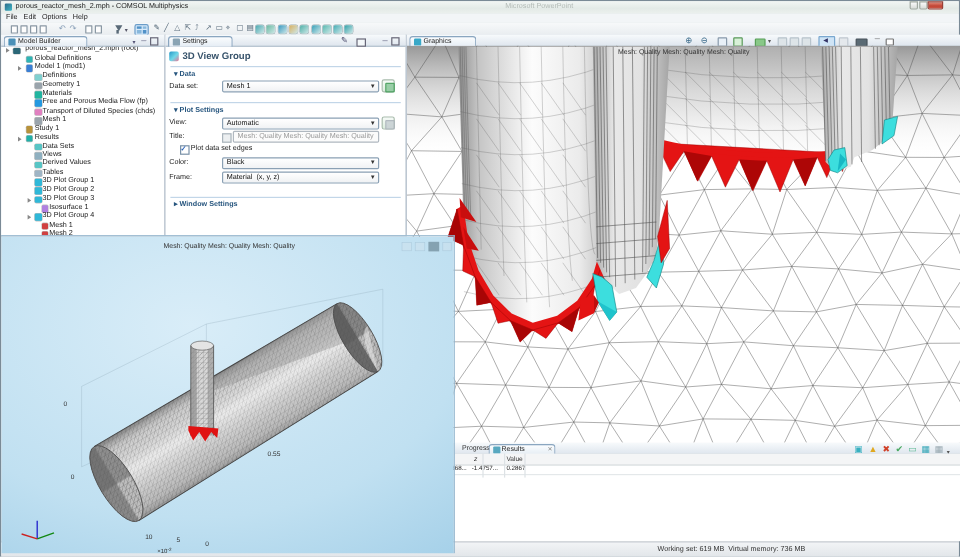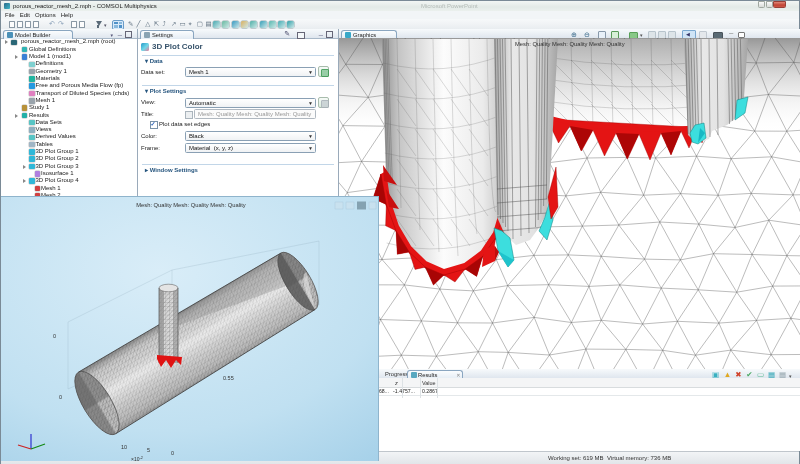--- a/index.html
+++ b/index.html
@@ -122,21 +122,21 @@
 
 <div class="panel" style="left:137px;top:28px;width:201px;height:167px;border-right:1px solid #9aaaba;box-sizing:border-box">
   <div class="tabrow">
     <div class="tab" style="left:2px;width:36px"><span class="ti" style="background:#8aa4b4"></span>Settings</div>
     <div style="position:absolute;right:48px;top:0.5px;font-size:7px;color:#446">✎</div>
     <div style="position:absolute;right:33px;top:2.5px;width:6px;height:5px;border:1px solid #667;background:#f4f8fa"></div>
     <div style="position:absolute;right:15px;top:2.5px;font-size:6px;color:#557">─</div>
     <div style="position:absolute;right:5px;top:2px;width:5px;height:5px;border:1px solid #667"></div>
   </div>
   <div style="position:absolute;left:3px;top:13.5px;width:8px;height:8px;background:linear-gradient(135deg,#2898c8,#70d8e8 55%,#e87898);border-radius:1.5px"></div>
-  <div style="position:absolute;left:14px;top:13px;font-size:8px;font-weight:bold;color:#37536b">3D Plot Color</div>
+  <div style="position:absolute;left:14px;top:13px;font-size:8px;font-weight:bold;color:#37536b">3D View Group</div>
   <div style="position:absolute;left:0;top:0;right:0;bottom:0">
 <div style="position:absolute;left:4px;right:4px;top:26px;border-top:1px solid #c2d6e8"></div>
         <div style="position:absolute;left:7px;top:27.5px;font-size:6px;font-weight:bold;color:#26557e;white-space:nowrap">▾ Data</div>
 <div style="position:absolute;left:3px;top:39.5px;font-size:6px;color:#222;white-space:nowrap">Data set:</div>
 <div style="position:absolute;left:47px;top:37.5px;width:131px;height:10px;background:linear-gradient(#ffffff,#f0f2f4);border:1px solid #8aa0b4;border-radius:1.5px;font-size:6px;color:#111;line-height:9px;padding-left:3px;box-sizing:border-box;white-space:nowrap;overflow:hidden">Mesh 1<span style="position:absolute;right:2px;top:0.5px;color:#333;font-size:5px">▼</span></div>
 <div style="position:absolute;left:180px;top:37px;width:11px;height:11px;background:linear-gradient(#f6faf7,#dceede);border:1px solid #a8bcac;border-radius:2px;box-sizing:border-box"></div>
         <div style="position:absolute;left:182.5px;top:39.5px;width:6px;height:6px;border:1px solid #3a9850;background:#8cc89c;opacity:0.85;border-radius:1px"></div>
 <div style="position:absolute;left:4px;right:4px;top:56px;border-top:1px solid #c2d6e8"></div>
         <div style="position:absolute;left:7px;top:57.5px;font-size:6px;font-weight:bold;color:#26557e;white-space:nowrap">▾ Plot Settings</div>
 <div style="position:absolute;left:3px;top:70px;font-size:6px;color:#222;white-space:nowrap">View:</div>

